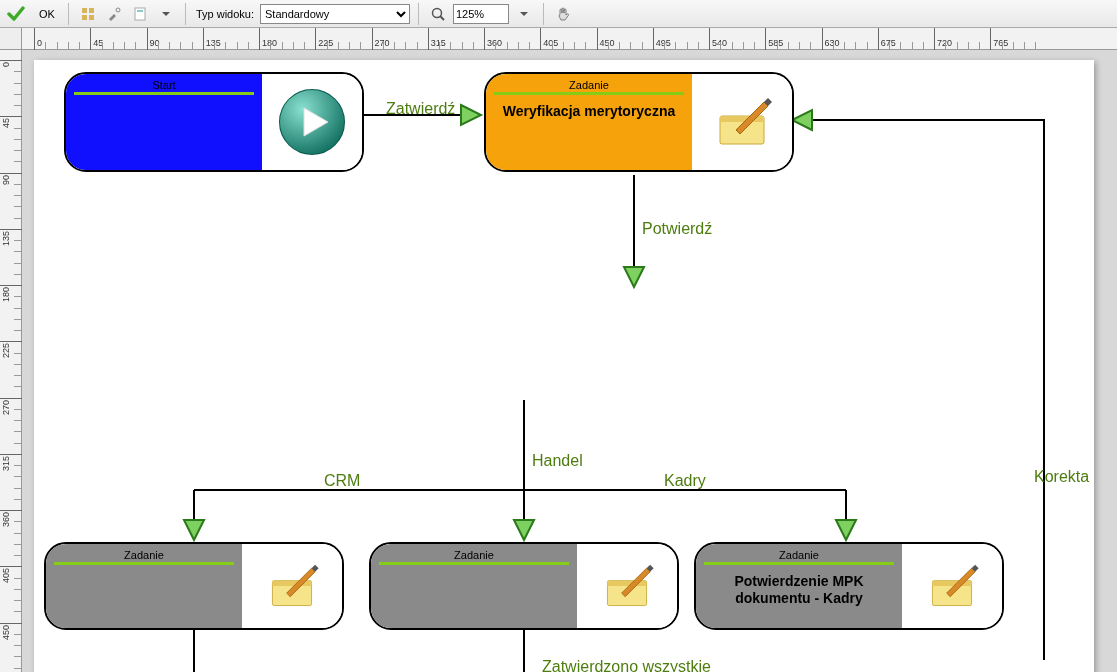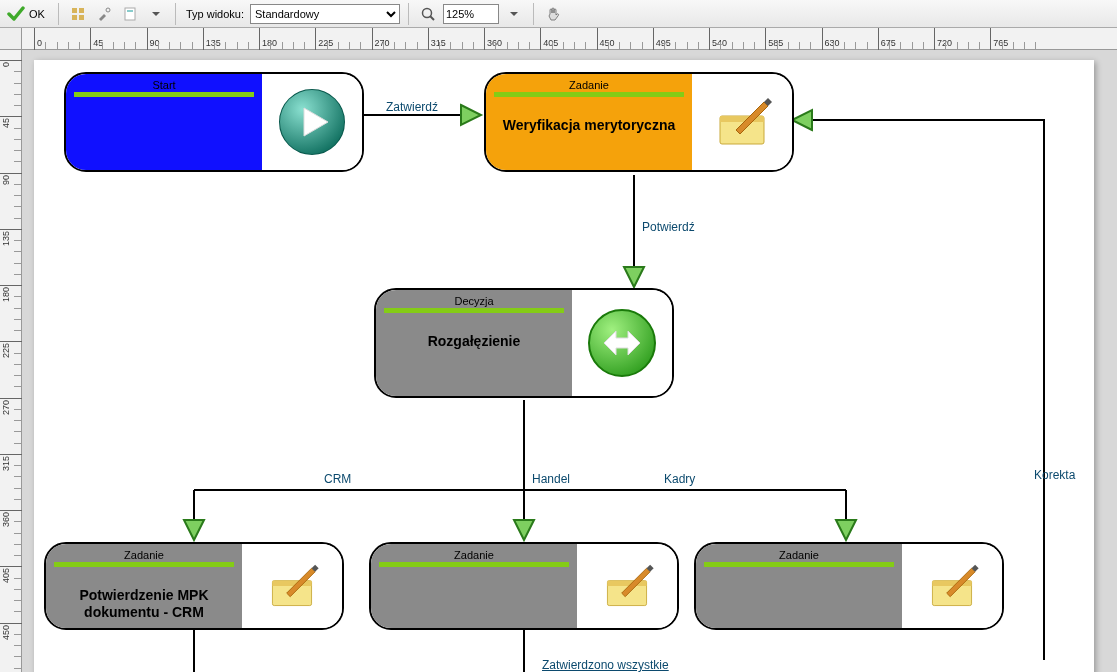--- a/index.html
+++ b/index.html
@@ -31,42 +31,42 @@
   .canvas-outer { position: absolute; left: 22px; top: 22px; right: 0; bottom: 0; overflow: hidden; background: #d8d8d8; }
   .page { position: absolute; left: 12px; top: 10px; width: 1060px; height: 900px; background: #fff; box-shadow: 2px 2px 6px rgba(0,0,0,0.3); }
 
   
   .node {
     position: absolute; border: 2px solid #000; border-radius: 22px; overflow: hidden;
     display: flex; background: #fff;
   }
   .node .text-part { flex: 1 1 auto; display: flex; flex-direction: column; align-items: center; justify-content: flex-start; padding: 4px 8px; }
   .node .caption { font-size: 11px; color: #000; padding: 1px 0; }
-  .node .caption.underlined { border-bottom: 5px solid #84cc16; width: 100%; text-align: center; margin-bottom: 20px; }
+  .node .caption.underlined { border-bottom: 3px solid #84cc16; width: 100%; text-align: center; margin-bottom: 8px; }
   .node .title { font-weight: bold; font-size: 14px; text-align: center; line-height: 1.2; }
   .node .icon-part { flex: 0 0 100px; display: flex; align-items: center; justify-content: center; background: #fff; }
 
   .node.blue .text-part { background: #1010ff; color: #000; }
   .node.blue .title, .node.blue .caption { color: #000; }
   .node.orange .text-part { background: #f5a20b; }
   .node.gray .text-part { background: #8a8a8a; }
 
   
   .lines { position: absolute; left: 0; top: 0; pointer-events: none; }
 
-  .edge-label { position: absolute; font-size: 12px; color: #0c4a6e; background: transparent; }
+  .edge-label { position: absolute; font-size: 16px; color: #4d7c0f; background: transparent; }
 
 </style>
 </head>
 <body>
 
 <div class="app">
 
   <div class="toolbar">
-    <div class="btn" style="gap:2px;">
+    <div class="btn" style="gap:12px;">
       <svg width="18" height="18" viewBox="0 0 18 18">
           <path d="M2 9 L7 14 L16 3" stroke="#3faa2a" stroke-width="3.5" fill="none" stroke-linecap="round" stroke-linejoin="round"></path>
         </svg>
       <span class="label">OK</span>
     </div>
     <div class="sep"></div>
     <div class="btn">
       <svg width="16" height="16">
           <rect x="2" y="2" width="5" height="5" fill="#d8b45a"></rect>
           <rect x="9" y="2" width="5" height="5" fill="#d8b45a"></rect>
@@ -353,21 +353,21 @@
 
           <polyline points="1010,600 1010,60 760,60" fill="none" stroke="#000" stroke-width="2" marker-end="url(#arrowGreen)"></polyline>
 
           <line x1="160" y1="570" x2="160" y2="640" stroke="#000" stroke-width="2"></line>
           <line x1="490" y1="570" x2="490" y2="640" stroke="#000" stroke-width="2"></line>
         </svg>
 
         <div class="edge-label" style="left:352px; top:40px;">Zatwierdź</div>
         <div class="edge-label" style="left:608px; top:160px;">Potwierdź</div>
         <div class="edge-label" style="left:290px; top:412px;">CRM</div>
-        <div class="edge-label" style="left:498px; top:412px;">Handel</div>
+        <div class="edge-label" style="left:498px; top:392px;">Handel</div>
         <div class="edge-label" style="left:630px; top:412px;">Kadry</div>
         <div class="edge-label" style="left:1000px; top:408px;">Korekta</div>
         <div class="edge-label" style="left:508px; top:598px;text-decoration:underline;">Zatwierdzono wszystkie</div>
 
         <div class="node blue" style="left:30px; top:12px; width:300px; height:100px;">
           <div class="text-part">
             <div class="caption underlined">Start</div>
           </div>
           <div class="icon-part">
             <svg width="72" height="72" viewBox="0 0 72 72">
@@ -392,43 +392,24 @@
           <div class="icon-part">
             <svg width="72" height="72" viewBox="0 0 72 72">
               <rect x="14" y="30" width="44" height="28" rx="2" fill="#f5e48a" stroke="#c9a93a"></rect>
               <rect x="14" y="30" width="44" height="6" fill="#e8c860"></rect>
               <path d="M30 44 L58 16 L62 20 L34 48 Z" fill="#d88a2a" stroke="#a8650a"></path>
               <path d="M58 16 L62 20 L66 16 L62 12 Z" fill="#555"></path>
             </svg>
           </div>
         </div>
 
-        <div class="node gray" style="left:340px; top:228px; width:300px; height:110px;">
-          <div class="text-part">
-            <div class="caption underlined">Decyzja</div>
-            <div class="title">Rozgałęzienie</div>
-          </div>
-          <div class="icon-part">
-            <svg width="76" height="76" viewBox="0 0 76 76">
-              <defs>
-                  <radialGradient id="gSwap" cx="0.35" cy="0.3" r="0.8">
-                    <stop offset="0" stop-color="#a0f080"></stop>
-                    <stop offset="1" stop-color="#2a9a1a"></stop>
-                  </radialGradient>
-                </defs>
-              <circle cx="38" cy="38" r="33" fill="url(#gSwap)" stroke="#1a7a0a" stroke-width="2"></circle>
-              <path d="M20 38 L32 26 L32 33 L44 33 L44 26 L56 38 L44 50 L44 43 L32 43 L32 50 Z" fill="#fff" stroke="#ddd"></path>
-            </svg>
-          </div>
-        </div>
 
         <div class="node gray" style="left:10px; top:482px; width:300px; height:88px;">
           <div class="text-part">
             <div class="caption underlined">Zadanie</div>
-            <div class="title">Potwierdzenie MPK dokumentu - CRM</div>
           </div>
           <div class="icon-part">
             <svg width="64" height="64" viewBox="0 0 72 72">
               <rect x="14" y="30" width="44" height="28" rx="2" fill="#f5e48a" stroke="#c9a93a"></rect>
               <rect x="14" y="30" width="44" height="6" fill="#e8c860"></rect>
               <path d="M30 44 L58 16 L62 20 L34 48 Z" fill="#d88a2a" stroke="#a8650a"></path>
               <path d="M58 16 L62 20 L66 16 L62 12 Z" fill="#555"></path>
             </svg>
           </div>
         </div>
@@ -443,20 +424,21 @@
               <rect x="14" y="30" width="44" height="6" fill="#e8c860"></rect>
               <path d="M30 44 L58 16 L62 20 L34 48 Z" fill="#d88a2a" stroke="#a8650a"></path>
               <path d="M58 16 L62 20 L66 16 L62 12 Z" fill="#555"></path>
             </svg>
           </div>
         </div>
 
         <div class="node gray" style="left:660px; top:482px; width:310px; height:88px;">
           <div class="text-part">
             <div class="caption underlined">Zadanie</div>
+            <div class="title">Potwierdzenie MPK dokumentu - Kadry</div>
           </div>
           <div class="icon-part">
             <svg width="64" height="64" viewBox="0 0 72 72">
               <rect x="14" y="30" width="44" height="28" rx="2" fill="#f5e48a" stroke="#c9a93a"></rect>
               <rect x="14" y="30" width="44" height="6" fill="#e8c860"></rect>
               <path d="M30 44 L58 16 L62 20 L34 48 Z" fill="#d88a2a" stroke="#a8650a"></path>
               <path d="M58 16 L62 20 L66 16 L62 12 Z" fill="#555"></path>
             </svg>
           </div>
         </div>

